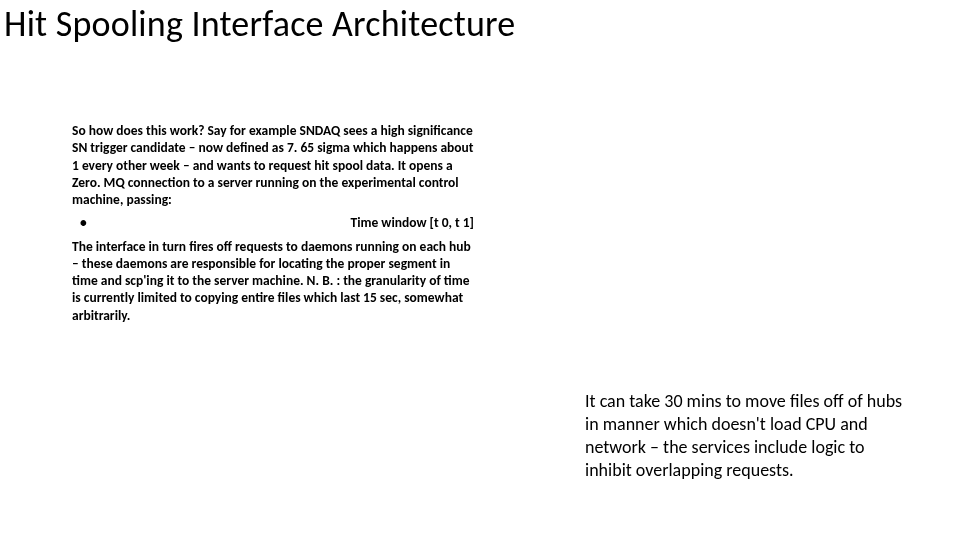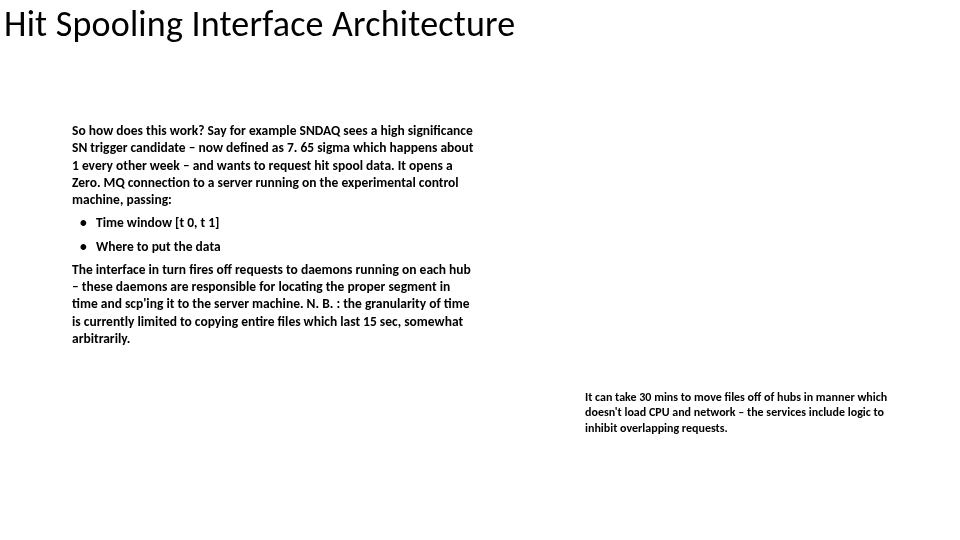--- a/index.html
+++ b/index.html
@@ -36,56 +36,56 @@
     line-height: 1.28;
     font-weight: 600;
   }
   .col-left p {
     margin: 0 0 6px 0;
   }
   .col-left ul {
     margin: 4px 0 0 0;
     padding-left: 24px;
     list-style: none;
+    text-align: right;
   }
   .col-left li {
     position: relative;
     margin: 6px 0;
   }
   .col-left li::before {
     content: "•";
     position: absolute;
     left: -16px;
     top: 0;
   }
   .col-right {
     position: absolute;
     left: 585px;
     top: 390px;
     width: 330px;
-    font-size: 12px;
+    font-size: 18px;
     line-height: 1.28;
-    font-weight: 700;
+    font-weight: 400;
   }
   .col-right p {
     margin: 0;
   }
 </style>
 </head>
 <body>
 
 <div class="slide">
 
   <div class="title">Hit Spooling Interface Architecture</div>
 
   <div class="col-left">
     <p>So how does this work?  Say for example SNDAQ sees a high significance SN trigger candidate – now defined as 7. 65 sigma which happens about 1 every other week – and wants to request hit spool data.  It opens a Zero. MQ connection to a server running on the experimental control machine, passing:</p>
     <ul>
       <li>Time window [t 0, t 1]</li>
-      <li>Where to put the data</li>
     </ul>
     <p>The interface in turn fires off requests to daemons running on each hub – these daemons are responsible for locating the proper segment in time and scp'ing it to the server machine.  N. B. : the granularity of time is currently limited to copying entire files which last 15 sec, somewhat arbitrarily.</p>
   </div>
 
   <div class="col-right">
     <p>It can take 30 mins to move files off of hubs in manner which doesn't load CPU and network – the services include logic to inhibit overlapping requests.</p>
   </div>
 
 </div>
 

